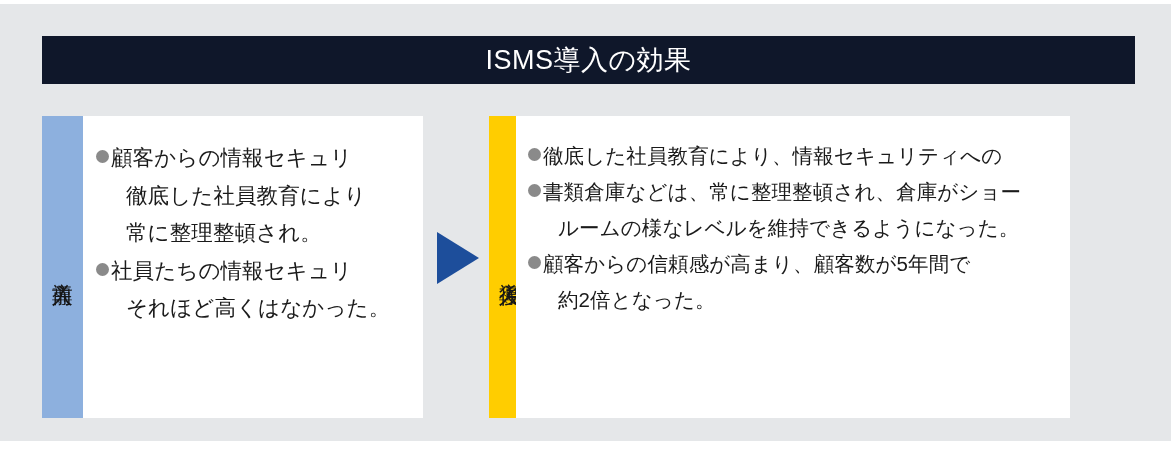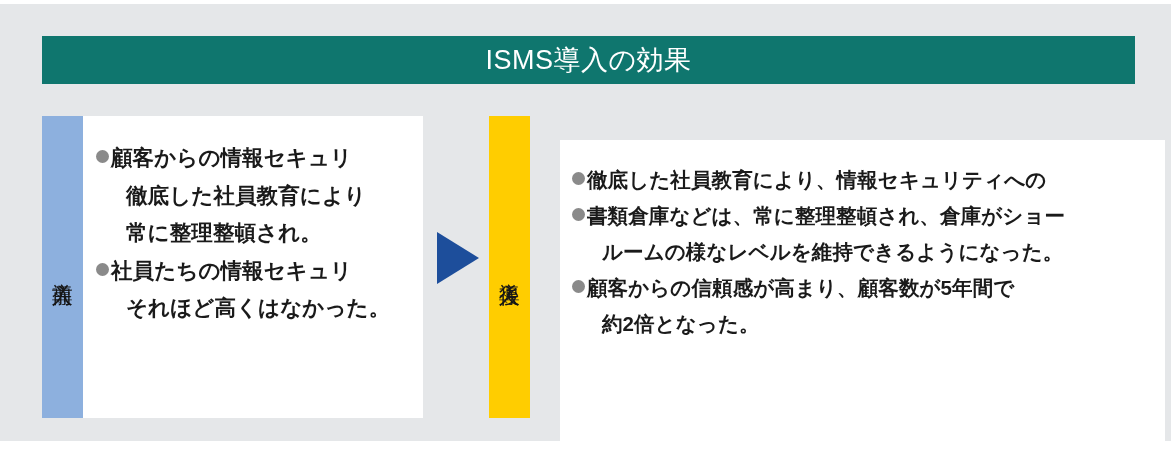--- a/index.html
+++ b/index.html
@@ -23,21 +23,21 @@
     background: #e5e7e9;
   }
 
   
   #title-bar {
     position: absolute;
     left: 42px;
     top: 32px;
     width: 1093px;
     height: 48px;
-    background: #0f766e;
+    background: #0f172a;
     box-sizing: border-box;
     display: flex;
     align-items: center;
     justify-content: center;
   }
   #title-text {
     color: #ffffff;
     font-size: 27px;
     line-height: 1;
     letter-spacing: 0.5px;
@@ -66,21 +66,21 @@
   #after-label  { left: 489px; background: #ffcd00; }
 
   .text-box {
     position: absolute;
     top: 112px;
     height: 302px;
     background: #ffffff;
     box-sizing: border-box;
   }
   #before-box { left: 83px; width: 340px; }
-  #after-box  { left: 560px; width: 605px; margin-top: 24px; }
+  #after-box  { left: 516px; width: 554px; }
 
   .bullet-list {
     margin: 0;
     padding: 0;
     list-style: none;
   }
   #before-box .bullet-list { padding: 24px 8px 0 13px; }
   #after-box  .bullet-list { padding: 22px 10px 0 12px; }
 
   .bullet-item {
@@ -91,21 +91,20 @@
     flex: 0 0 auto;
     width: 13px;
     height: 13px;
     border-radius: 50%;
     background: #8a8a8a;
     margin-top: 10px;
     margin-right: 2px;
   }
   .bullet-lines {
     flex: 1 1 auto;
-    font-weight: bold;
   }
   .bullet-line {
     color: #1a1a1a;
     white-space: nowrap;
   }
   #before-box .bullet-line {
     font-size: 21.5px;
     line-height: 37.5px;
     letter-spacing: 0.1px;
   }

